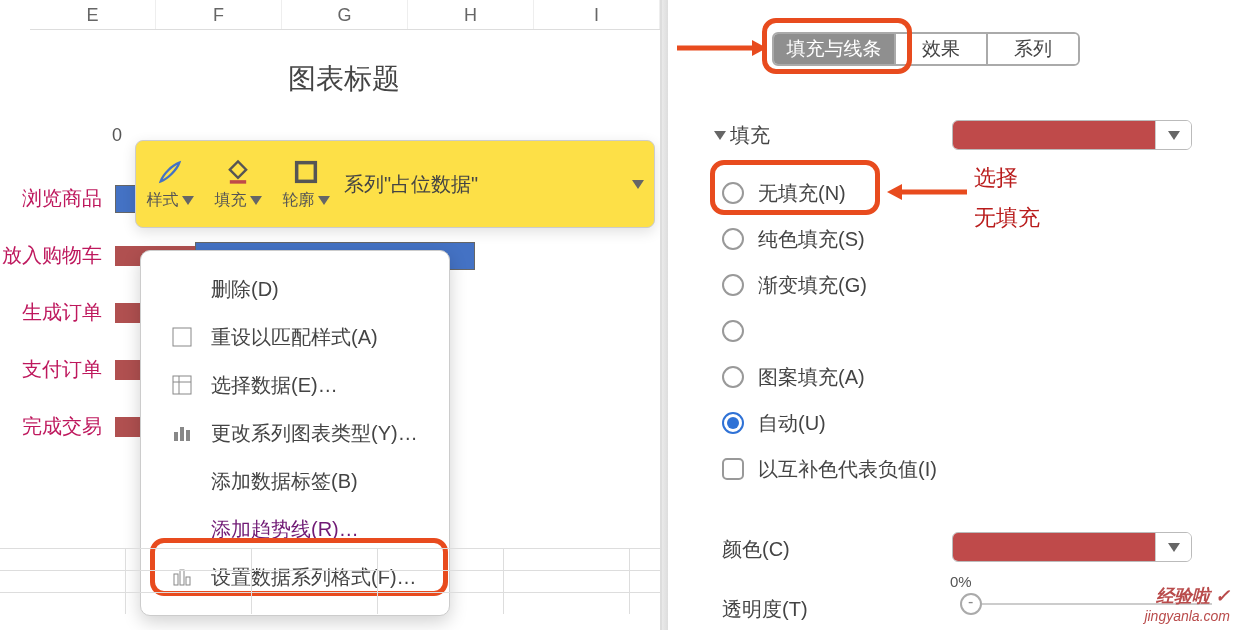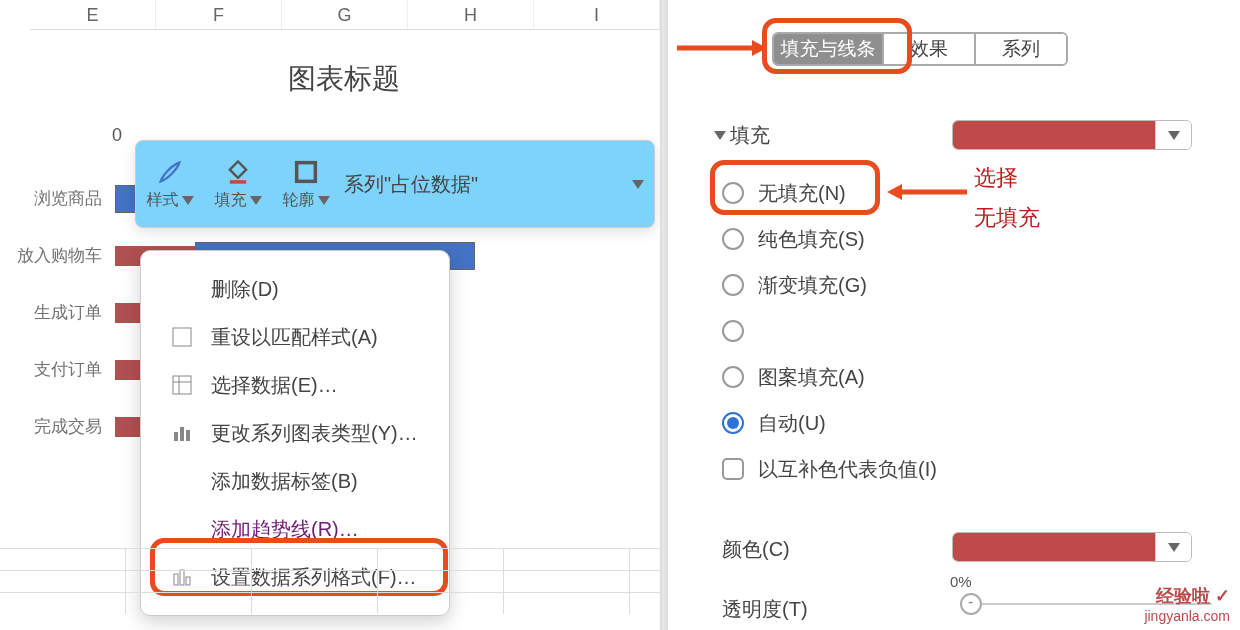--- a/index.html
+++ b/index.html
@@ -3,62 +3,62 @@
 <meta charset="utf-8">
 <style>
 *{box-sizing:border-box;margin:0;padding:0;font-family:"Segoe UI","Microsoft YaHei",Arial,sans-serif}
 body{width:1240px;height:630px;background:#fff;position:relative;overflow:hidden}
 .left{position:absolute;left:0;top:0;width:660px;height:630px}
 .colhdr{position:absolute;top:0;left:30px;right:0;height:30px;display:flex;border-bottom:1px solid #ddd}
 .col{flex:1;text-align:center;line-height:30px;color:#666;font-size:18px;border-right:1px solid #eee}
 .chart-title{position:absolute;top:60px;left:14px;width:100%;text-align:center;font-size:28px;color:#444}
 .axis-zero{position:absolute;top:125px;left:112px;font-size:18px;color:#555}
 .ylabels{position:absolute;top:170px;left:0;width:110px}
-.ylabel{height:57px;display:flex;align-items:center;justify-content:flex-end;padding-right:8px;font-size:17px;color:#737373}
+.ylabel{height:57px;display:flex;align-items:center;justify-content:flex-end;padding-right:8px;font-size:20px;color:#be185d}
 .bars{position:absolute;top:170px;left:115px;width:545px}
 .barrow{height:57px;display:flex;align-items:center}
 .bar{height:28px}
 .bar.blue{background:#4472c4}
 .bar.blue.sel{border:1px solid #666}
 .bar.red{background:#b05050;height:20px}
-.mini-toolbar{position:absolute;top:140px;left:135px;width:520px;height:88px;background:#7dd3fc;border:1px solid #ccc;border-radius:8px;box-shadow:0 4px 14px rgba(0,0,0,.12);display:flex;align-items:center}
+.mini-toolbar{position:absolute;top:140px;left:135px;width:520px;height:88px;background:#fde047;border:1px solid #ccc;border-radius:8px;box-shadow:0 4px 14px rgba(0,0,0,.12);display:flex;align-items:center}
 .mt-item{width:68px;text-align:center;font-size:16px;color:#555}
 .mt-ico{display:flex;justify-content:center;margin-bottom:4px}
 .mt-lbl{display:inline-flex;align-items:center;gap:3px}
 .series-dd{flex:1;display:flex;align-items:center;justify-content:space-between;padding:0 10px 0 4px;height:60px;font-size:20px;color:#444}
 .ctx{position:absolute;top:250px;left:140px;width:310px;background:#fff;border:1px solid #ccc;border-radius:10px;box-shadow:0 6px 18px rgba(0,0,0,.18);padding:14px 8px}
 .ctx-item{height:48px;display:flex;align-items:center;gap:16px;padding:0 20px;font-size:20px;color:#444}
 .ctx-item.dis{color:#701a75}
 .ctx-ico{width:26px;height:26px;display:flex;align-items:center;justify-content:center}
 .hl-red{position:absolute;border:5px solid #e84b1e;border-radius:14px;pointer-events:none}
 .hl1{top:538px;left:150px;width:298px;height:58px}
 .right{position:absolute;left:660px;top:0;width:580px;height:630px;border-left:2px solid #ddd}
 .tabs{position:absolute;top:32px;left:110px;display:flex;border:2px solid #aaa;border-radius:6px;overflow:hidden}
-.tab{width:108px;height:30px;line-height:30px;text-align:center;font-size:19px;color:#444;background:#fff}
+.tab{width:120px;height:30px;line-height:30px;text-align:center;font-size:19px;color:#444;background:#fff}
 .tab.active{background:#8f8f8f;color:#fff}
 .tab+.tab{border-left:2px solid #aaa}
 .tab.sm{width:92px}
 .hl2{top:18px;left:100px;width:150px;height:56px}
 .arrow1{position:absolute;top:38px;left:15px;width:90px;height:20px}
 .section-title{position:absolute;top:122px;left:52px;font-size:20px;color:#444;display:flex;align-items:center;gap:4px}
 .tri{display:inline-block;width:0;height:0;border-left:6px solid transparent;border-right:6px solid transparent;border-top:9px solid #666}
 .color-chip{position:absolute;border:1px solid #bbb;border-radius:6px;display:flex;align-items:center;overflow:hidden}
 .chip-swatch{flex:1;height:100%;background:#bf4a4a}
 .chip-btn{width:36px;height:100%;display:flex;align-items:center;justify-content:center;border-left:1px solid #ccc;background:#fff}
 .radios{position:absolute;top:170px;left:60px;width:280px}
 .radio{display:flex;align-items:center;gap:14px;height:46px;font-size:20px;color:#444}
 .rbtn{width:22px;height:22px;border:2px solid #999;border-radius:50%;display:flex;align-items:center;justify-content:center}
 .rbtn.sel{border-color:#2f72d6}
 .rbtn.sel::after{content:"";width:12px;height:12px;border-radius:50%;background:#2f72d6}
 .chk{width:22px;height:22px;border:2px solid #999;border-radius:5px}
 .hl3{top:160px;left:48px;width:170px;height:55px}
 .arrow2{position:absolute;top:182px;left:225px;width:80px;height:20px}
 .annot{position:absolute;top:158px;left:312px;font-size:22px;color:#b91c1c;line-height:40px}
 .lbl-row{position:absolute;left:60px;font-size:20px;color:#444;display:flex;align-items:center;gap:6px}
-.watermark{position:absolute;bottom:6px;right:10px;font-size:14px;color:#b94b4b;text-align:right;}
+.watermark{position:absolute;bottom:6px;right:10px;font-size:14px;color:#b94b4b;text-align:right;font-style:italic}
 .slider{position:absolute;top:594px;left:310px;width:240px;height:20px;display:flex;align-items:center}
 .sline{flex:1;height:2px;background:#ccc}
 .sknob{width:22px;height:22px;border:2px solid #aaa;border-radius:50%;background:#fff;margin-left:-12px;position:relative}
 .sknob::after{content:"-";position:absolute;left:6px;top:-2px;color:#888}
 .sval{position:absolute;top:-22px;left:-12px;font-size:15px;color:#555}
 .grid{position:absolute;top:548px;left:0;width:660px;height:82px}
 .grow{height:22px;border-top:1px solid #ddd;display:flex}
 .gcell{width:126px;border-right:1px solid #ddd;height:100%}
 .divider{position:absolute;left:660px;top:0;width:8px;height:630px;background:linear-gradient(to right,#eee,#ddd)}
 </style>

